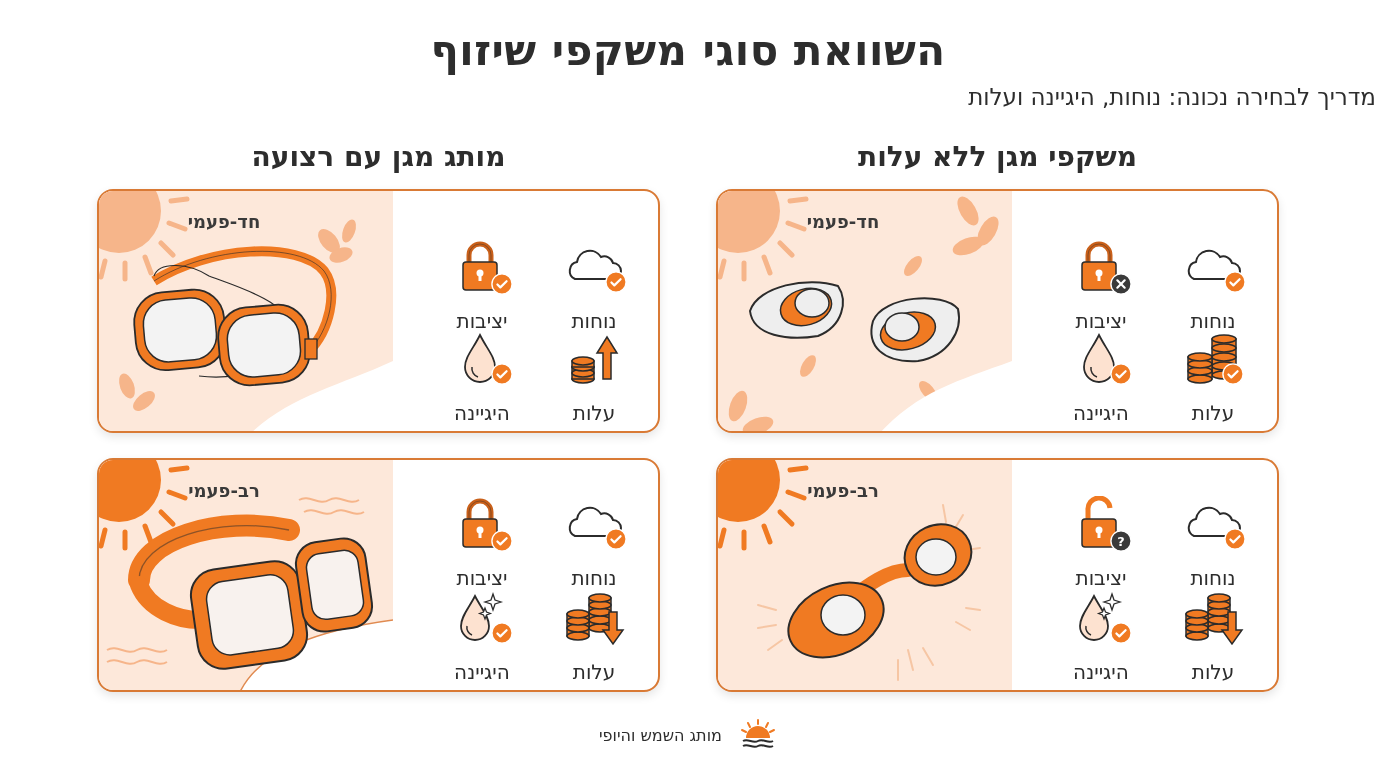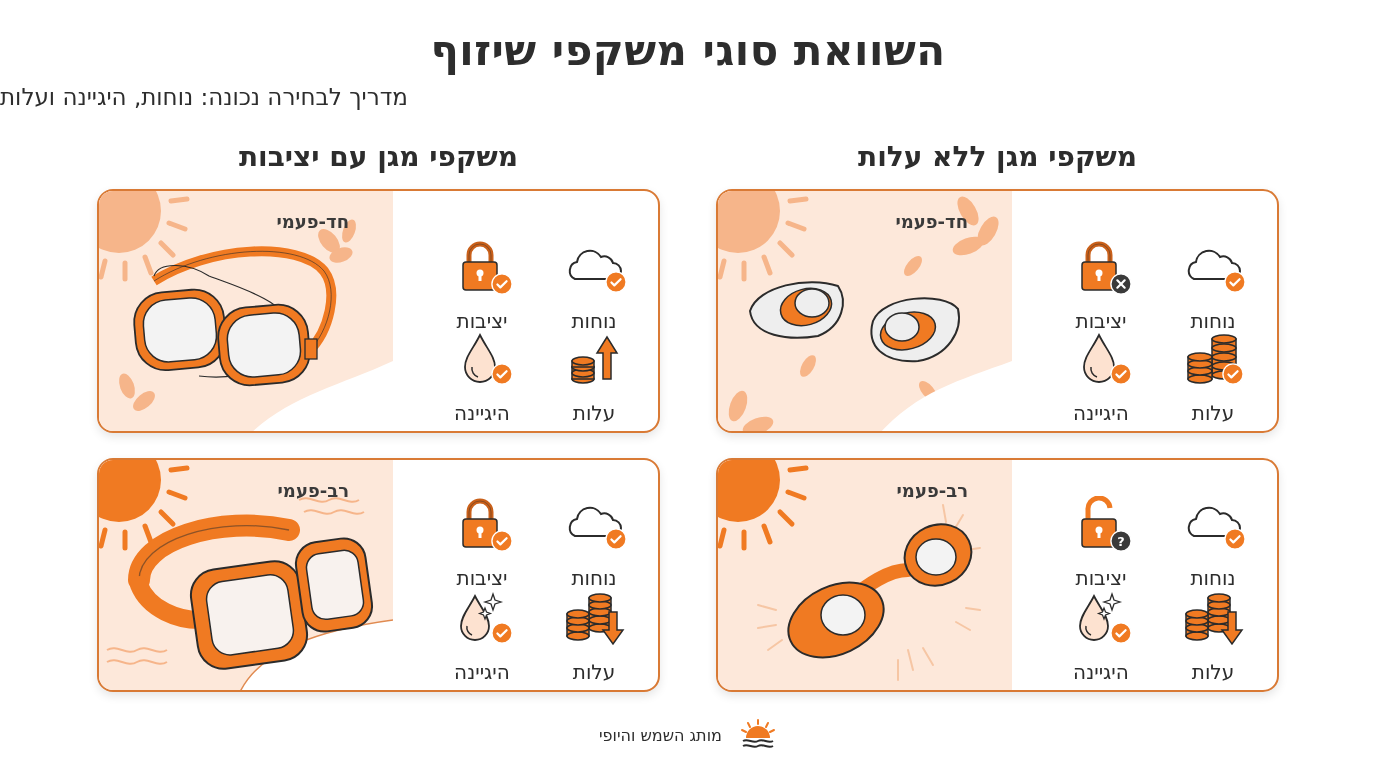--- a/index.html
+++ b/index.html
@@ -1,47 +1,47 @@
 <!DOCTYPE html>
 <html><head>
 <meta charset="utf-8">
 <style>
   * { box-sizing: border-box; margin: 0; padding: 0; }
   html, body { width: 1376px; height: 768px; background: #ffffff; overflow: hidden; }
   body { font-family: "DejaVu Sans", "Liberation Sans", sans-serif; color: #2b2b2b; position: relative; direction: rtl; }
 
   .title { position: absolute; top: 26px; left: 0; width: 1376px; text-align: center; font-size: 42px; font-weight: bold; color: #2d2d2d; letter-spacing: 0.5px; }
-  .subtitle { position: absolute; top: 84px; left: 0; width: 1376px; text-align: left; font-size: 23px; color: #2d2d2d; }
+  .subtitle { position: absolute; top: 84px; left: 0; width: 1376px; text-align: right; font-size: 23px; color: #2d2d2d; }
 
   .col-title { position: absolute; top: 140px; width: 563px; text-align: center; font-size: 28px; font-weight: bold; color: #2d2d2d; }
   .col-title.right { left: 716px; }
   .col-title.left { left: 97px; }
 
   .card { position: absolute; width: 563px; border: 2.5px solid #d97a35; border-radius: 16px; background: #ffffff; overflow: hidden; box-shadow: 0 4px 10px rgba(0,0,0,0.10); direction: ltr; }
   .card .art { position: absolute; left: 0; top: 0; bottom: 0; width: 294px; background: #fde8da; }
   .card .art svg.bg { position: absolute; left: 0; top: 0; }
-  .card .art-label { position: absolute; left: 0; width: 250px; top: 20px; font-size: 18px; font-weight: bold; color: #3a3a3a; direction: rtl; }
+  .card .art-label { position: absolute; left: 0; width: 250px; top: 20px; text-align: center; font-size: 18px; font-weight: bold; color: #3a3a3a; direction: rtl; }
 
   .card .grid { position: absolute; left: 320px; top: 0; right: 0; bottom: 0; }
   .cell { position: absolute; width: 110px; text-align: center; }
   .cell .ico { width: 70px; height: 56px; margin: 0 auto; display: block; }
   .cell .lbl { display: block; font-size: 20px; color: #2d2d2d; margin-top: 14px; direction: rtl; }
 
   .footer { position: absolute; top: 718px; left: 0; width: 1376px; text-align: center; direction: rtl; }
   .footer .logo { display: inline-block; vertical-align: middle; width: 38px; height: 34px; }
   .footer .ftext { display: inline-block; vertical-align: middle; font-size: 16px; color: #2d2d2d; margin-right: 12px; }
 </style>
 </head>
 <body>
 
 <div class="title">השוואת סוגי משקפי שיזוף</div>
 <div class="subtitle">מדריך לבחירה נכונה: נוחות, היגיינה ועלות</div>
 
 <div class="col-title right">משקפי מגן ללא עלות</div>
-<div class="col-title left">משקפי מגן עם יציבות</div>
+<div class="col-title left">מותג מגן עם רצועה</div>
 
 <svg width="0" height="0" style="position:absolute">
   <defs>
     <symbol id="check-badge" viewBox="0 0 24 24">
       <circle cx="12" cy="12" r="11" fill="#f07a22" stroke="#fff" stroke-width="1.5"></circle>
       <path d="M7 12.5l3.2 3.2L17 9" fill="none" stroke="#fff" stroke-width="2.4" stroke-linecap="round" stroke-linejoin="round"></path>
     </symbol>
     <symbol id="x-badge" viewBox="0 0 24 24">
       <circle cx="12" cy="12" r="11" fill="#3a3a3a" stroke="#fff" stroke-width="1.5"></circle>
       <path d="M8 8l8 8M16 8l-8 8" stroke="#fff" stroke-width="2.4" stroke-linecap="round"></path>

